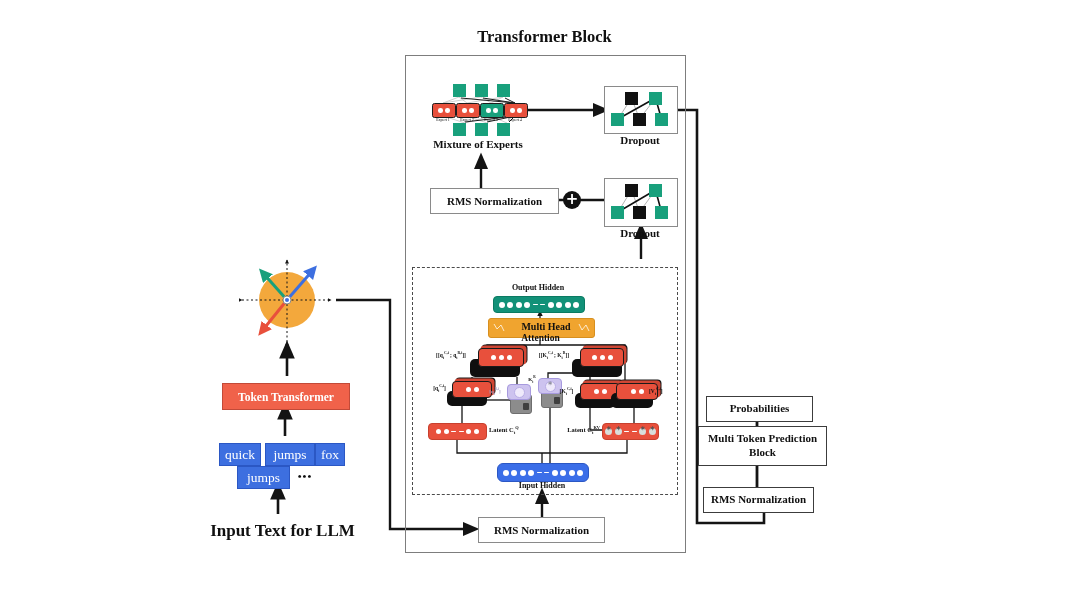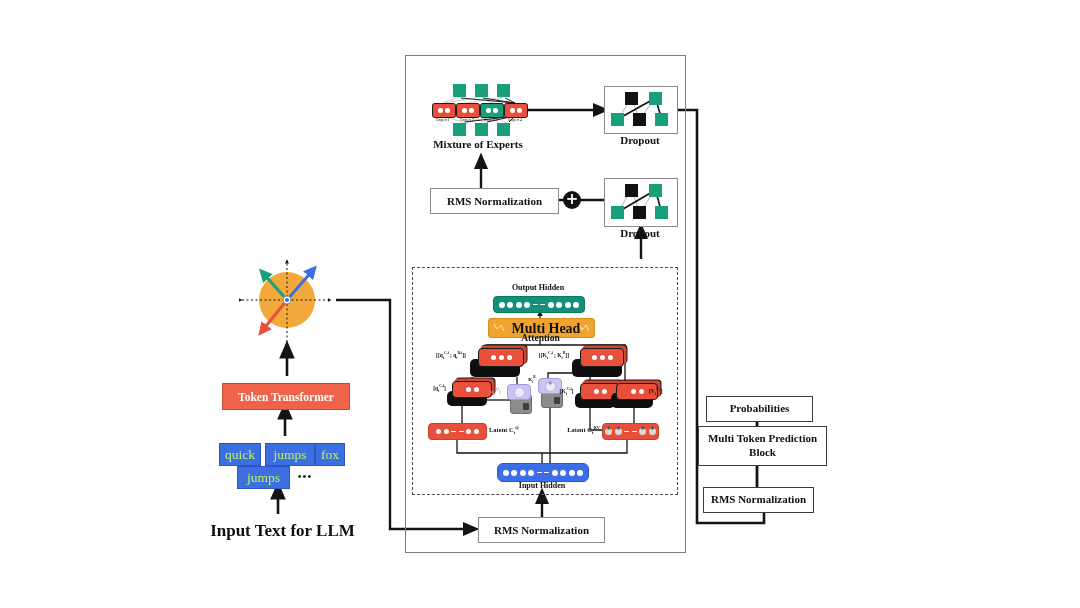--- a/index.html
+++ b/index.html
@@ -32,21 +32,21 @@
          display:flex;align-items:center;justify-content:center;gap:3px;}
   .blob{position:absolute;background:#0f0f0f;border-radius:5px;}
   .purple{position:absolute;background:#CDC3EF;border:1px solid #a79ade;border-radius:4px;
           display:flex;align-items:center;justify-content:center;}
   .pcirc{width:9px;height:9px;border-radius:50%;background:#EFEAFB;border:1px solid #b9aee6;
          color:#8a8a9a;font:700 8px/7px "DejaVu Sans",sans-serif;text-align:center;}
   .gray{position:absolute;background:#8C8C8C;border:1px solid #6e6e6e;border-radius:3px;}
   .gmark{position:absolute;right:2px;bottom:3px;width:6px;height:7px;background:#3f3f3f;border-radius:1px;}
   .plus{position:absolute;width:18px;height:18px;border-radius:50%;background:#111;color:#fff;
         font:700 15px/17px "DejaVu Sans",sans-serif;text-align:center;}
-  .token{position:absolute;background:#3D6FE0;border:1px solid #2b57c4;color:#bef264;
+  .token{position:absolute;background:#3D6FE0;border:1px solid #2b57c4;color:#ffffff;
          display:flex;align-items:center;justify-content:center;font-size:13.5px;}
   .mutetext{color:#a39bc0;}
   sup,sub{font-size:68%;line-height:0;}
 </style>
 </head>
 <body>
 
 <div class="canvas">
 
   <svg class="layer" width="1080" height="608">
@@ -82,20 +82,21 @@
     <path d="M462,406 V423" stroke="#141414" stroke-width="1.3" fill="none"></path>
     <path d="M590,377 V383" stroke="#141414" stroke-width="1.3" fill="none"></path>
     <path d="M548,378 V373 H578" stroke="#141414" stroke-width="1.3" fill="none"></path>
     <path d="M590,408 V430 H602" stroke="#141414" stroke-width="1.3" fill="none"></path>
     <path d="M634,408 V423" stroke="#141414" stroke-width="1.3" fill="none"></path>
     <path d="M550,406 V463" stroke="#141414" stroke-width="1.3" fill="none"></path>
     <path d="M457,437 V453 H627 V437" stroke="#141414" stroke-width="1.3" fill="none"></path>
     <path d="M542,453 V463" stroke="#141414" stroke-width="1.3" fill="none"></path>
   </svg>
 
+  <div class="t" style="left:405px;top:28px;width:279px;font-size:16.5px;">Transformer Block</div>
   <div class="outline" style="left:405px;top:55px;width:279px;height:496px;"></div>
   <div class="dashed" style="left:412px;top:267px;width:264px;height:226px;"></div>
 
   <div class="abs" style="left:428px;top:80px;width:112px;height:62px;">
     <svg class="layer" width="112" height="62">
       <g stroke="#bcbcbc" stroke-width="0.7">
         <line x1="15" y1="23" x2="31" y2="17"></line>
           <line x1="15" y1="23" x2="53" y2="17"></line>
         <line x1="15" y1="36" x2="37" y2="43"></line>
           <line x1="39" y1="23" x2="31" y2="17"></line>
@@ -198,21 +199,21 @@
       <span class="dot d6"></span>
       <span class="dot d6"></span>
       <span class="dot d6"></span>
   </div>
 
   <div class="abs" style="left:488px;top:318px;width:105px;height:18px;background:#F0A42F;border:1px solid #d78f1f;border-radius:3px;">
     <svg class="layer" width="105" height="18">
       <polyline points="5,5 8,10 12,6 15,12" stroke="rgba(255,255,255,0.75)" stroke-width="1" fill="none"></polyline>
       <polyline points="90,5 93,11 97,6 100,12" stroke="rgba(255,255,255,0.75)" stroke-width="1" fill="none"></polyline>
     </svg>
-    <div class="t" style="left:0;top:2px;width:114px;font-size:14px;">Multi Head</div>
+    <div class="t" style="left:0;top:2px;width:114px;font-size:10px;">Multi Head</div>
   </div>
   <div class="t" style="left:488px;top:333px;width:105px;font-size:9.5px;">Attention</div>
 
   <div class="abs" style="left:478px;top:348px;width:44px;height:36px;">
     <div class="blob" style="left:-8px;top:11px;width:50px;height:18px;"></div>
     <div class="plate" style="left:0;top:0;width:44px;height:17px;">
       <span class="dot d5"></span>
         <span class="dot d5"></span>
         <span class="dot d5"></span>
     </div>

